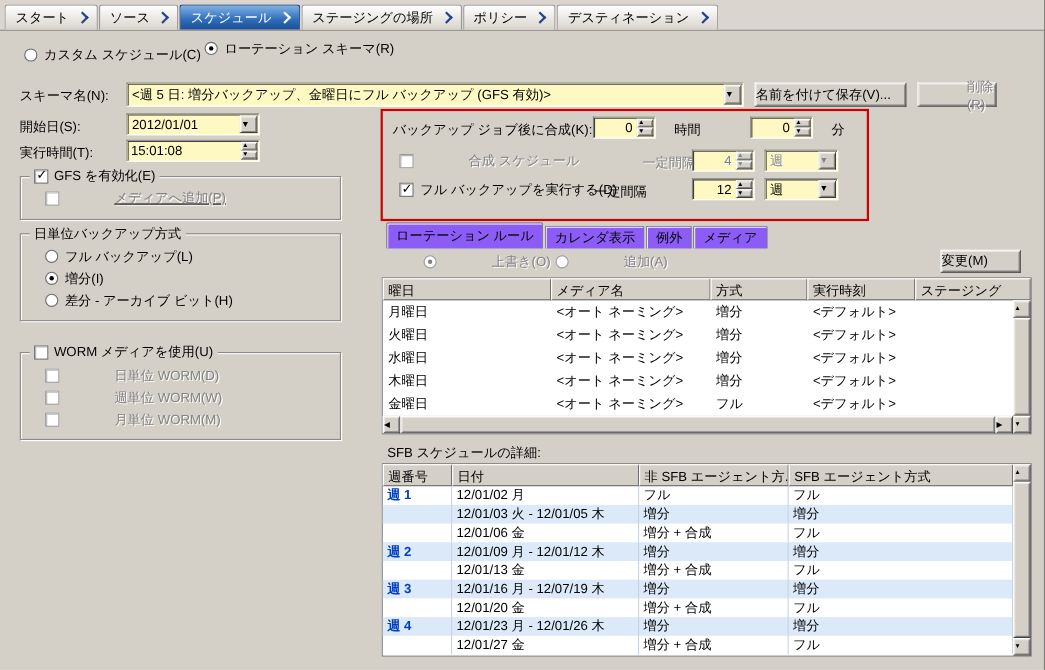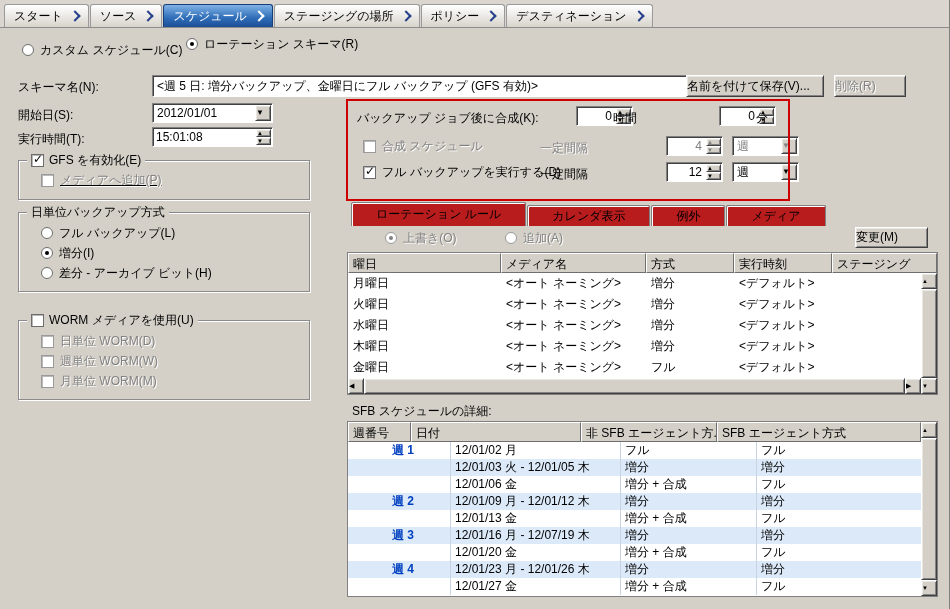--- a/index.html
+++ b/index.html
@@ -2,21 +2,21 @@
 <html><head>
 <meta charset="utf-8">
 <style>
   html,body{margin:0;padding:0;}
   #win{position:relative;width:950px;height:609px;background:#d4d0c8;
        font-family:"Liberation Sans","DejaVu Sans",sans-serif;font-size:12px;color:#000;
        overflow:hidden;border-right:1px solid #808080;box-sizing:border-box;}
   .abs{position:absolute;}
   .row{position:absolute;display:flex;align-items:center;}
   .lbl{white-space:nowrap;}
-  .dis-txt{color:#828282;text-shadow:1px 1px 0 #fff;}
+  .dis-txt{color:#828282;text-shadow:1px 1px 0 #fff;padding-left:44px;}
 
   
   .tabstrip{position:absolute;left:0;top:0;width:100%;height:28px;background:#dad6cf;
             border-bottom:1px solid #8c8c8c;display:flex;align-items:flex-end;padding-left:4px;box-sizing:border-box;gap:1px;}
   .ntab{height:22px;display:flex;align-items:center;padding:0 9px;border:1px solid #9a9a9a;border-bottom:none;
         border-radius:3px 3px 0 0;background:linear-gradient(#ffffff,#d8d4cc);cursor:default;margin-top:33px;}
   .ntab.active{background:linear-gradient(#7fb2e5 0%,#2e6cb8 60%,#1d4f94 100%);color:#fff;border-color:#1a3e7a;}
   .chev{width:6px;height:6px;border-top:2px solid #27408b;border-right:2px solid #27408b;
         transform:rotate(45deg);margin-left:8px;flex:none;}
   .ntab.active .chev{border-color:#fff;}
@@ -27,22 +27,22 @@
   .cb.checked::after{content:"✓";position:absolute;left:1px;top:-3px;font-size:12px;font-weight:bold;color:#000;}
   .cb.dim{border-color:#9a9a9a;}
   .rad{width:12px;height:12px;border-radius:50%;background:#fff;border:1px solid #6d6d6d;
        position:relative;flex:none;box-sizing:border-box;}
   .rad.sel::after{content:"";position:absolute;left:3px;top:3px;width:4px;height:4px;border-radius:50%;background:#000;}
   .rad.dim{border-color:#9a9a9a;}
   .rad.dim.sel::after{background:#808080;}
   .gap6{margin-left:6px;}
 
   
-  .inset{background:#ffffff;border:1px solid;border-color:#808080 #fff #fff #808080;
-         box-shadow:inset 1px 1px 0 #404040;box-sizing:border-box;margin-left:37px;}
+  .inset{background:#fef9c3;border:1px solid;border-color:#808080 #fff #fff #808080;
+         box-shadow:inset 1px 1px 0 #404040;box-sizing:border-box;}
   .btn{background:#d4d0c8;border:1px solid;border-color:#fff #404040 #404040 #fff;
        box-shadow:inset 1px 1px 0 #e9e7e2,inset -1px -1px 0 #848484;box-sizing:border-box;
        display:flex;align-items:center;justify-content:flex-start;cursor:default;}
   .combo{display:flex;align-items:center;}
   .combo-val{flex:1;padding:0 4px;white-space:nowrap;overflow:hidden;}
   .cbtn{width:16px;align-self:stretch;margin:1px;flex:none;}
   .cbtn::before{content:"▼";font-size:8px;line-height:1;}
   .spin{display:flex;align-items:stretch;}
   .spin-val{flex:1;text-align:right;padding:2px 3px 0 3px;}
   .spin-val.lft{text-align:left;}
@@ -54,33 +54,33 @@
 
   
   .group{position:absolute;border:1px solid #8a8a8a;box-shadow:inset 1px 1px 0 #fff,1px 1px 0 #fff;box-sizing:border-box;}
   .legend{position:absolute;top:-9px;left:8px;background:#d4d0c8;padding:0 4px;display:flex;align-items:center;gap:5px;white-space:nowrap;}
 
   
   .redbox{position:absolute;border:2px solid #cc0000;pointer-events:none;z-index:9;}
 
   
   .tabs2{position:absolute;display:flex;align-items:flex-end;}
-  .tab2{height:20px;display:flex;align-items:center;padding:0 24px;background:#b91c1c;
+  .tab2{height:20px;display:flex;align-items:center;padding:0 8px;background:#8b5cf6;
         border:1px solid #808080;border-bottom:none;border-radius:2px 2px 0 0;
         box-shadow:inset 1px 1px 0 #fff;margin-right:1px;}
   .tab2.active{height:23px;position:relative;z-index:2;}
 
   
   .tblwrap{position:absolute;border:1px solid #808080;background:#fff;box-sizing:content-box;}
   .hrow{display:grid;position:absolute;left:0;top:0;}
   .hcell{background:#d4d0c8;border:1px solid;border-color:#fff #6f6f6f #6f6f6f #fff;
          padding:2px 4px;white-space:nowrap;overflow:hidden;box-sizing:border-box;height:20px;}
   .t1row{display:grid;grid-template-columns:153px 145px 88px 98px 89px;height:21px;align-items:center;}
   .t1row > span{padding:0 5px;white-space:nowrap;overflow:hidden;}
-  .t2row{display:grid;grid-template-columns:63px 170px 136px 204px;height:17px;align-items:center;padding-left:40px;}
+  .t2row{display:grid;grid-template-columns:63px 170px 136px 204px;height:17px;align-items:center;}
   .t2row > span{padding:0 4px;white-space:nowrap;overflow:hidden;border-right:1px solid #c9d4e2;height:100%;line-height:17px;box-sizing:border-box;}
   .t2row.alt{background:#dbe9f8;}
   .wk{color:#0040c0;font-weight:bold;}
 
   
   .sb{position:absolute;background:#eceae4;display:flex;}
   .sb.v{flex-direction:column;width:16px;}
   .sb.h{flex-direction:row;height:16px;}
   .sbar{flex:none;width:16px;height:16px;font-size:7px;}
   .sthumb{flex:1;margin:0;}

